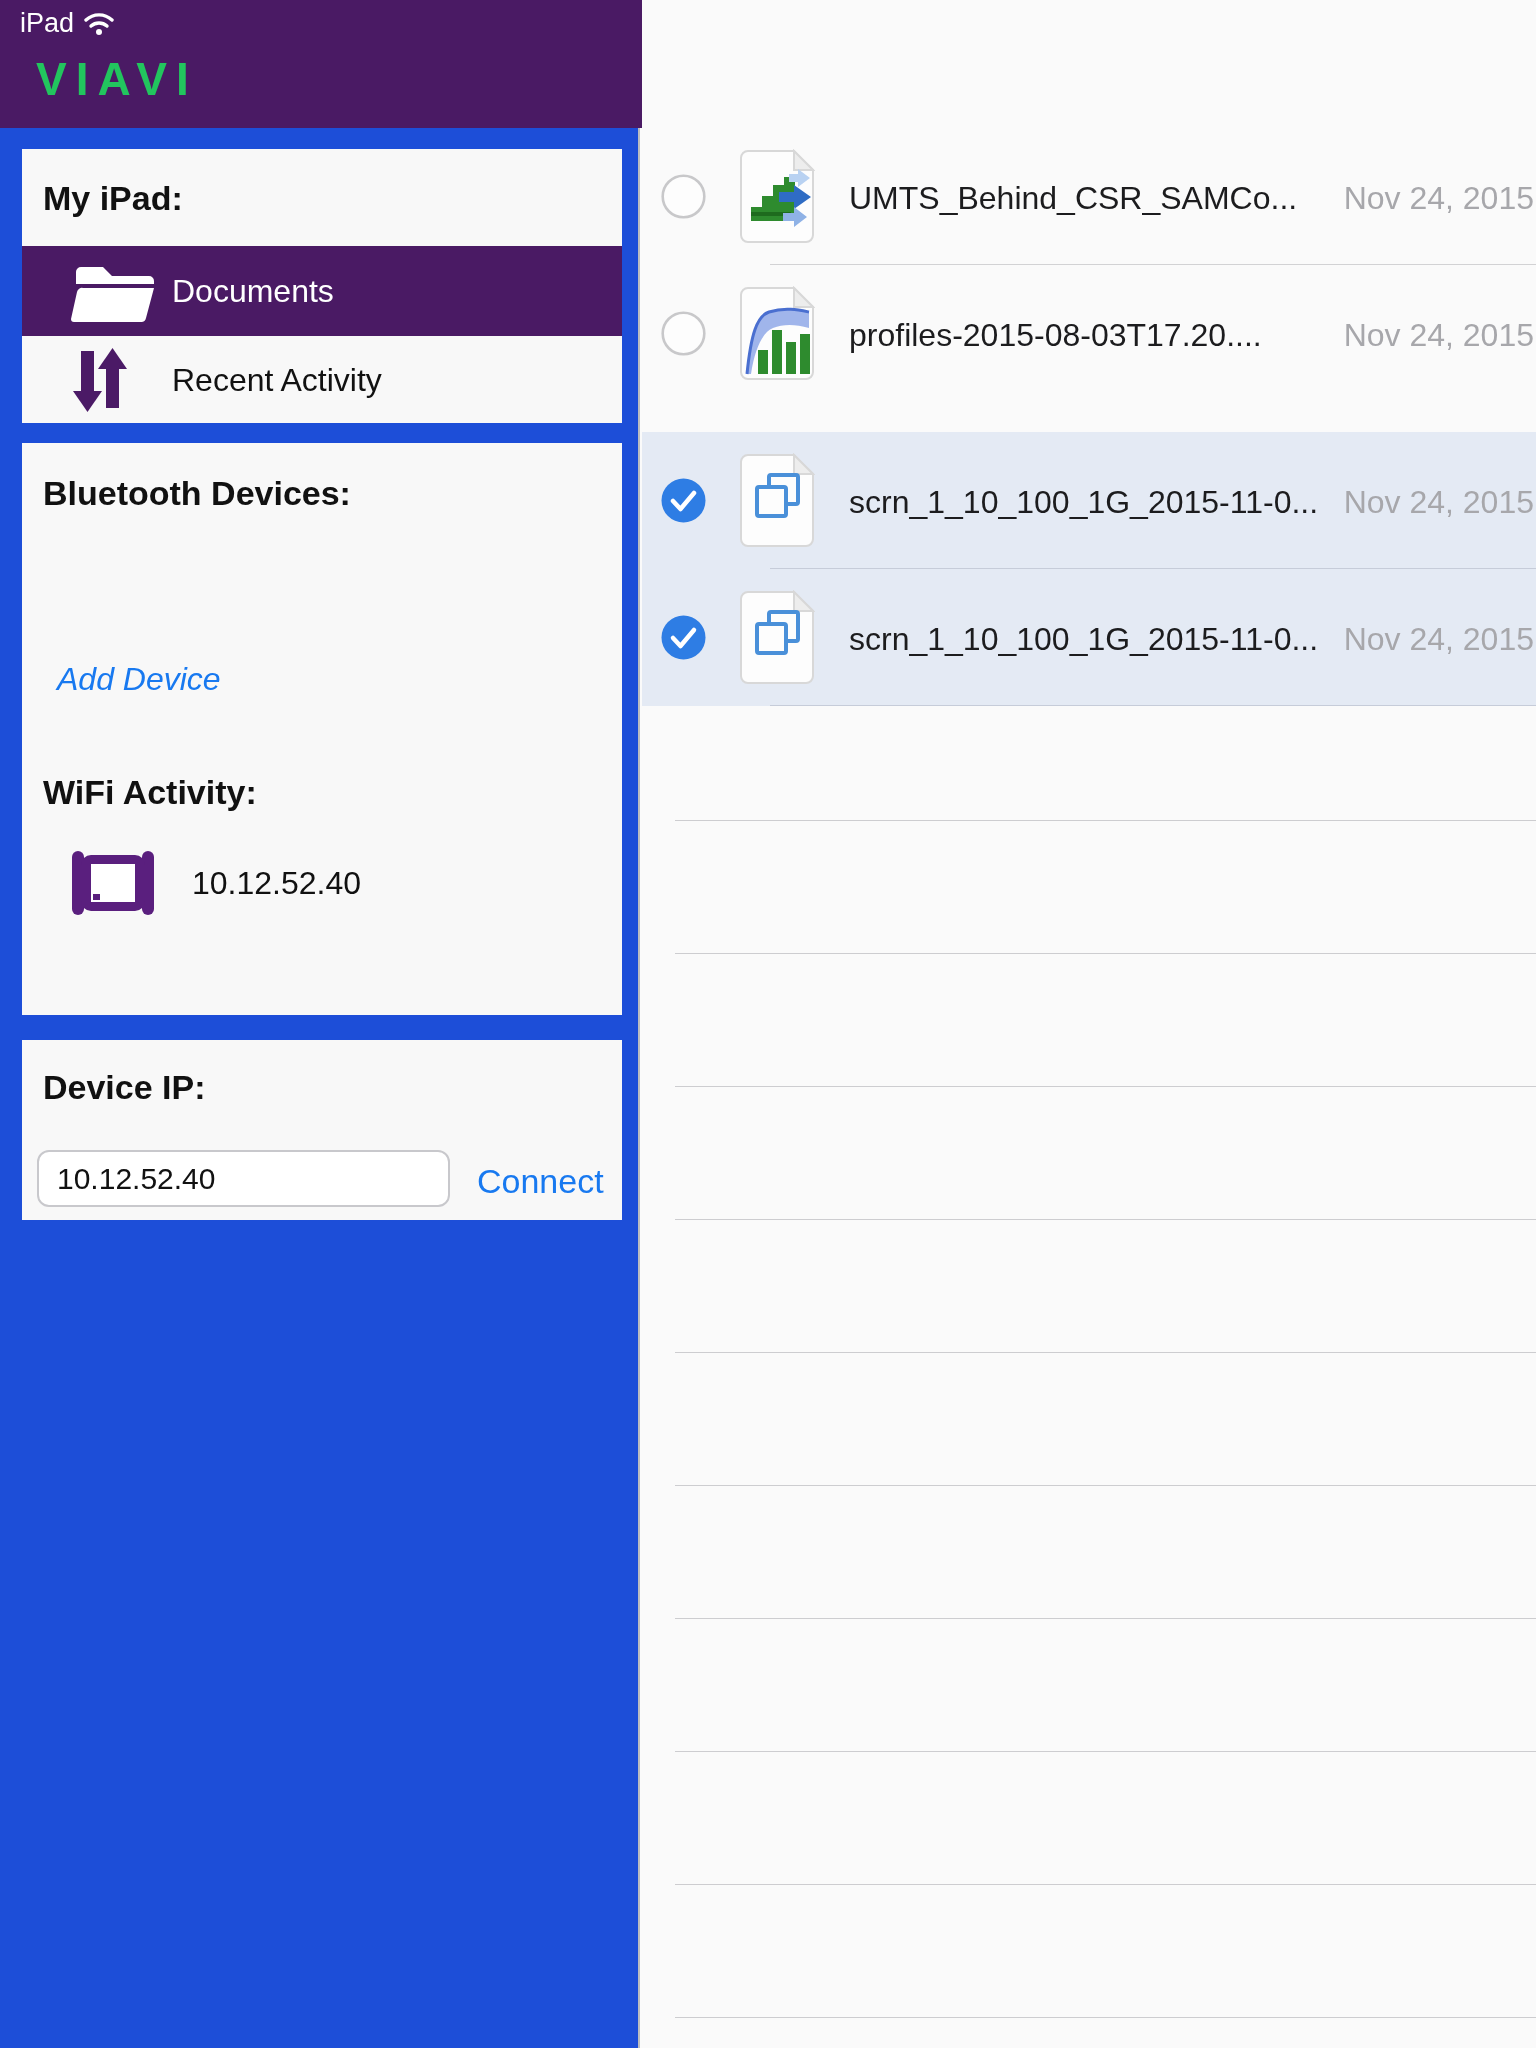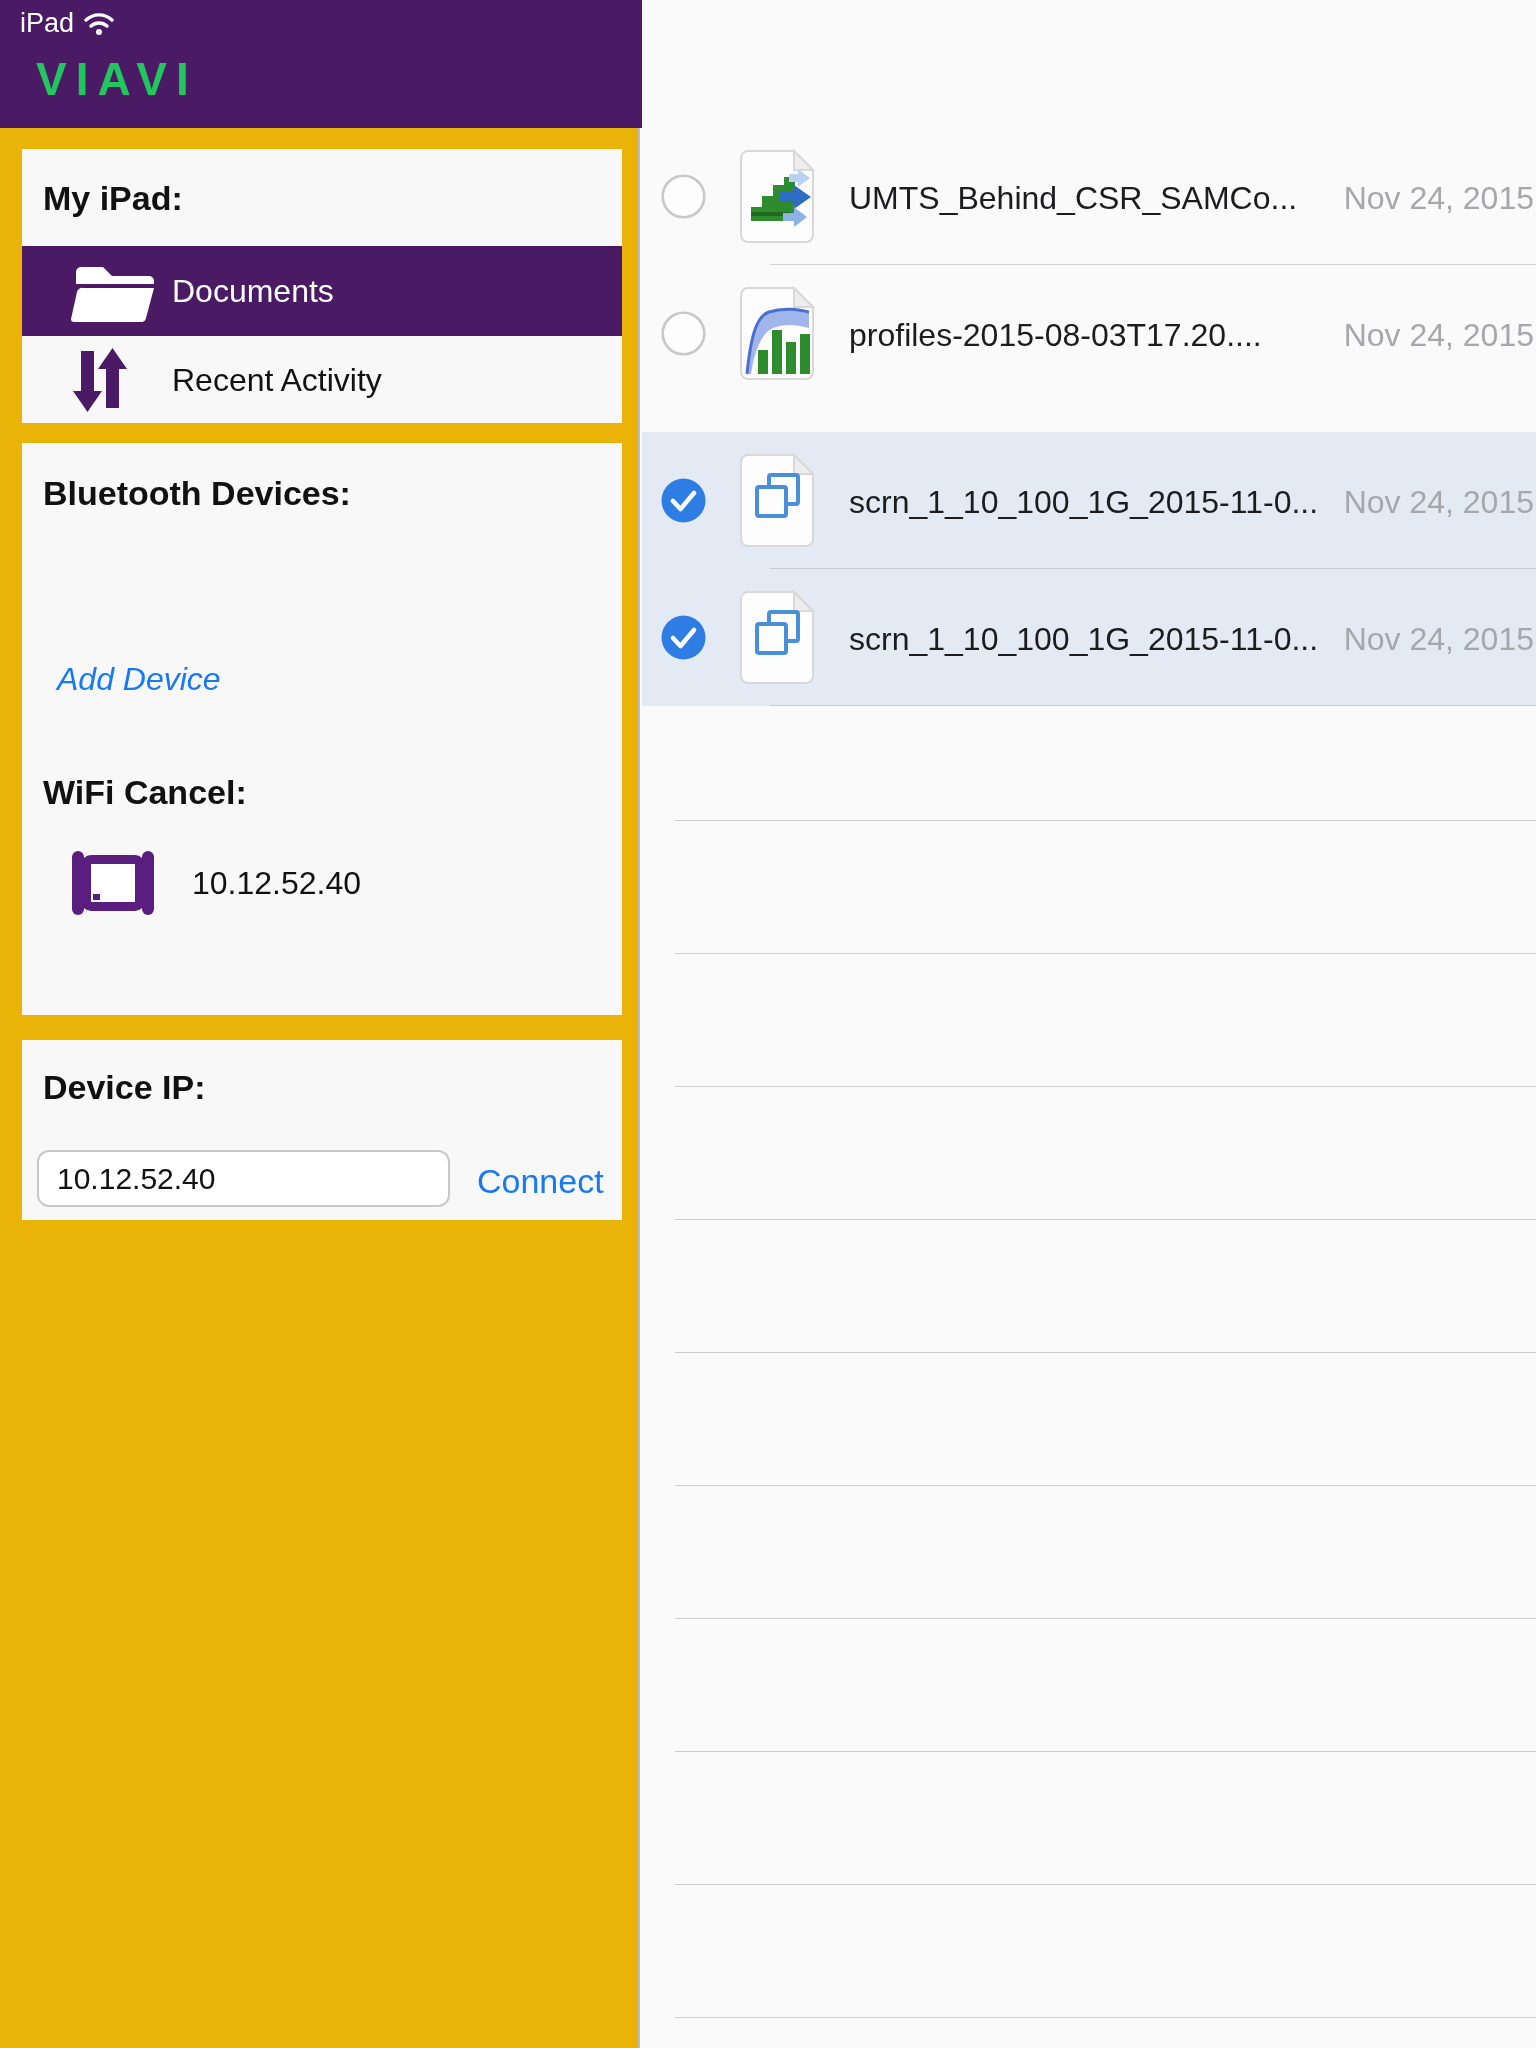--- a/index.html
+++ b/index.html
@@ -17,21 +17,21 @@
     color:#fff; font-size:27px; font-weight:600; }
   #status-right { position:absolute; right:14px; top:6px; display:flex; align-items:center; gap:10px;
     color:#fff; font-size:27px; }
   #brand { position:absolute; left:36px; top:52px; color:#22c55e; font-size:46px; font-weight:800;
     letter-spacing:9px; }
   #nav-title { position:absolute; left:640px; top:62px; width:896px; text-align:center;
     color:#fff; font-size:34px; font-weight:600; }
   #trash-btn { position:absolute; left:1318px; top:52px; width:48px; height:60px; cursor:pointer; }
   #cancel-btn { position:absolute; right:32px; top:64px; color:#fff; font-size:34px; cursor:pointer; }
   
-  #sidebar { position:absolute; left:0; top:128px; width:640px; height:1920px; background:#eab308;
+  #sidebar { position:absolute; left:0; top:128px; width:640px; height:1920px; background:#1d4ed8;
     border-right:2px solid #bdbdbf; }
   .panel { position:absolute; left:22px; width:600px; background:#f8f8f8; }
   .panel-label { position:absolute; left:21px; font-size:34px; font-weight:700; color:#111; line-height:36px; }
   #panel-myipad { top:21px; height:274px; }
   #row-documents { position:absolute; left:0; top:97px; width:600px; height:90px; background:#4a1a64; cursor:pointer; }
   #row-documents .item-label { position:absolute; left:150px; top:27px; color:#fff; font-size:32px; }
   #row-recent { position:absolute; left:0; top:187px; width:600px; height:111px; cursor:pointer; }
   #row-recent .item-label { position:absolute; left:150px; top:26px; color:#111; font-size:32px; }
   #panel-bluetooth { top:315px; height:348px; }
   #panel-wifi { top:612px; height:275px; }
@@ -129,21 +129,21 @@
         <span class="item-label">Recent Activity</span>
       </div>
     </div>
 
     <div class="panel" id="panel-bluetooth">
       <div class="panel-label" style="top:32px;">Bluetooth Devices:</div>
       <div class="link" id="add-device" style="top:218px;">Add Device</div>
     </div>
 
     <div class="panel" id="panel-wifi">
-      <div class="panel-label" style="top:34px;">WiFi Cancel:</div>
+      <div class="panel-label" style="top:34px;">WiFi Activity:</div>
       <div class="device-row" style="top:108px;">
         <span>
           <svg width="86" height="70" viewBox="0 0 86 70">
             <rect x="2" y="3" width="12" height="64" rx="6" fill="#5a1f7e"></rect>
             <rect x="72" y="3" width="12" height="64" rx="6" fill="#5a1f7e"></rect>
             <rect x="11" y="7" width="64" height="56" rx="10" fill="#5a1f7e"></rect>
             <rect x="21" y="16" width="44" height="38" fill="#fff"></rect>
             <rect x="23" y="46" width="7" height="6" fill="#5a1f7e"></rect>
           </svg>
         </span>

